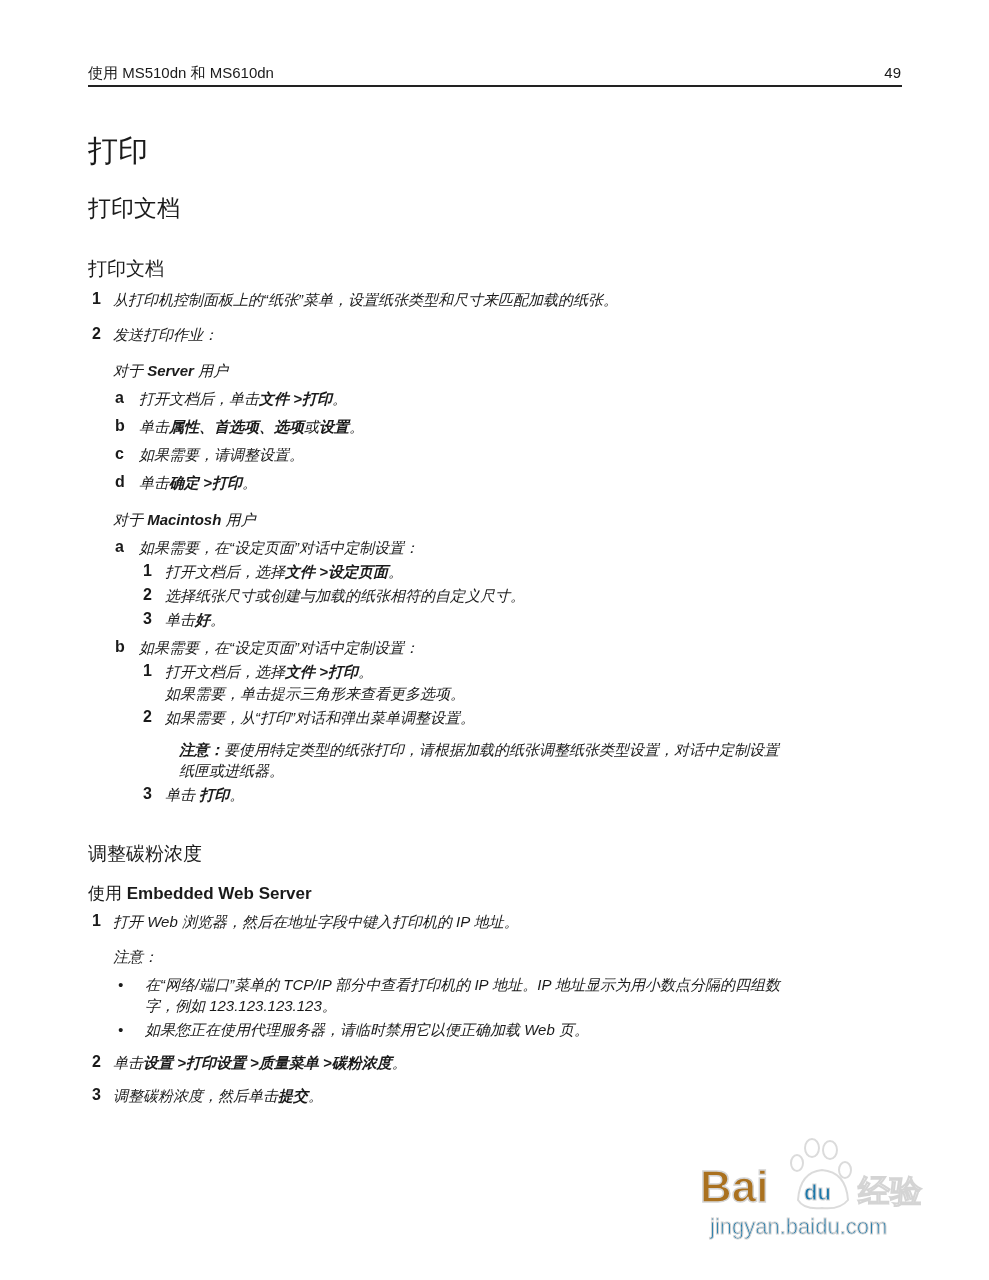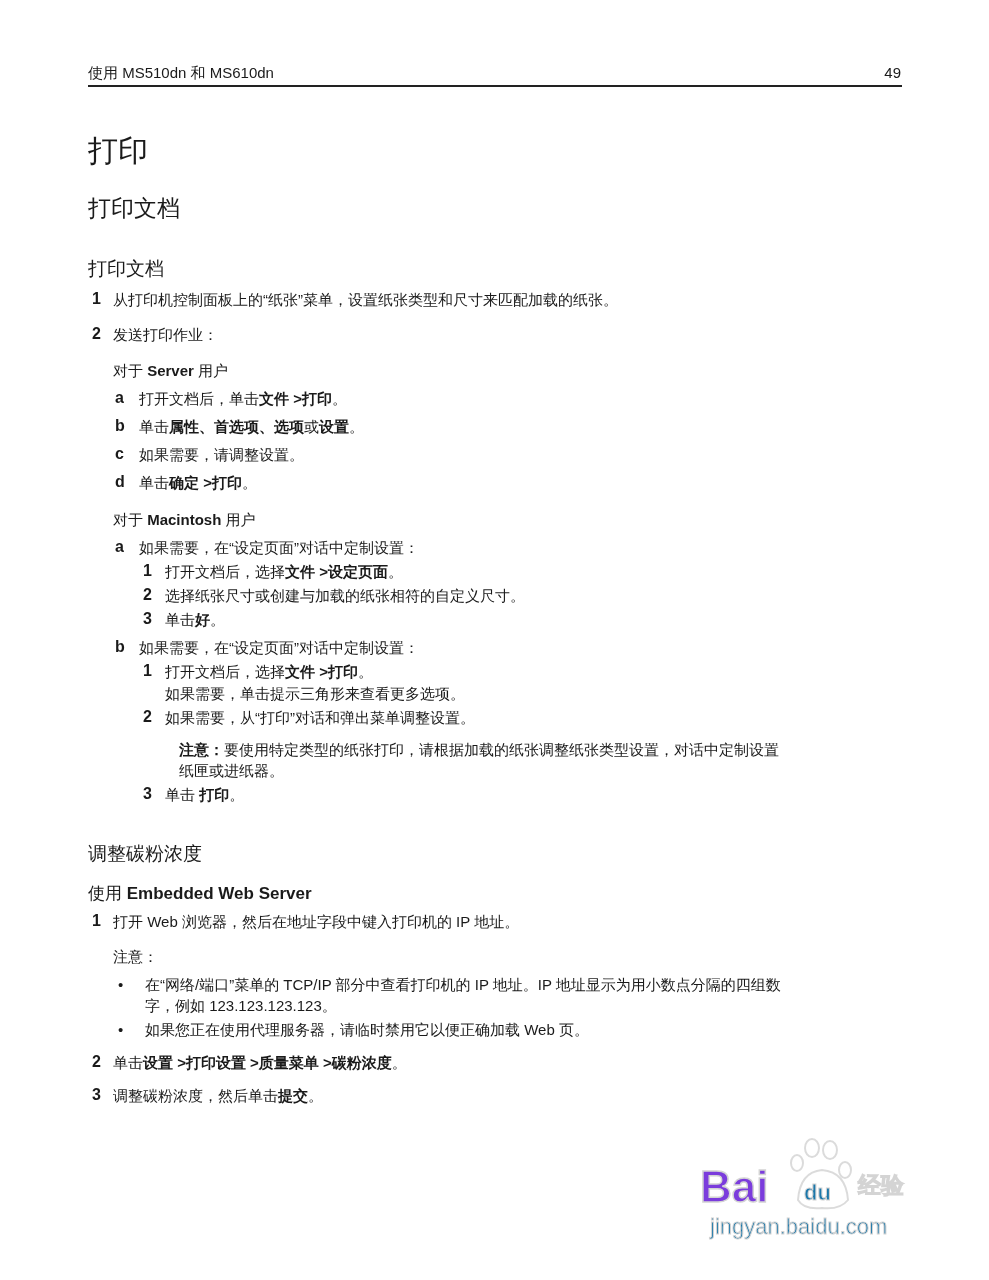--- a/index.html
+++ b/index.html
@@ -9,21 +9,21 @@
   }
   .abs { position: absolute; white-space: nowrap; }
   .hdr { font-size: 15px; top: 64px; }
   .hdr-left { left: 88px; }
   .hdr-right { right: 88px; }
   .hdr-rule { position: absolute; left: 88px; width: 814px; top: 85px; height: 2px; background: #222; }
   .h1 { font-size: 30px; left: 88px; top: 131px; }
   .h2 { font-size: 23px; left: 88px; top: 193px; }
   .h3 { font-size: 19px; left: 88px; }
   .h4 { font-size: 17px; left: 88px; font-weight: normal; }
-  .body { font-size: 15px; }
+  .body { font-size: 15px; font-style: italic; }
   .num { font-weight: bold; font-size: 16px; position: absolute; }
   .txt { position: absolute; }
   b { font-weight: bold; }
   .watermark { position: absolute; left: 700px; top: 1130px; width: 240px; height: 110px; opacity: 0.9; }
 </style>
 </head>
 <body>
 
 <div class="abs hdr hdr-left">使用 MS510dn 和 MS610dn</div>
 <div class="abs hdr hdr-right">49</div>
@@ -140,17 +140,17 @@
 <div class="watermark">
   <svg width="240" height="110" viewBox="0 0 240 110">
     <g fill="none" stroke="#d8d8d8" stroke-width="2">
       <ellipse cx="112" cy="18" rx="7" ry="9"></ellipse>
       <ellipse cx="130" cy="20" rx="7" ry="9"></ellipse>
       <ellipse cx="97" cy="33" rx="6" ry="8"></ellipse>
       <ellipse cx="145" cy="40" rx="6" ry="8"></ellipse>
       <path d="M98 70 Q100 42 122 40 Q146 42 148 70 Q140 80 122 78 Q104 80 98 70 Z"></path>
     </g>
   </svg>
-  <span class="abs" style="left:0;top:32px;font-size:44px;font-weight:bold;color:#6d28d9;-webkit-text-stroke:1.5px #d0d0d0;">Bai</span>
+  <span class="abs" style="left:0;top:32px;font-size:44px;font-weight:bold;color:#a16207;-webkit-text-stroke:1.5px #d0d0d0;">Bai</span>
   <span class="abs" style="left:104px;top:50px;font-size:22px;font-weight:bold;color:#0369a1;-webkit-text-stroke:1px #d0d0d0;">du</span>
-  <span class="abs" style="left:158px;top:40px;font-size:23px;font-weight:bold;color:#fff;-webkit-text-stroke:1px #d0d0d0;">经验</span>
+  <span class="abs" style="left:158px;top:40px;font-size:32px;font-weight:bold;color:#fff;-webkit-text-stroke:1px #d0d0d0;">经验</span>
   <span class="abs" style="left:10px;top:84px;font-size:22px;color:#0369a1;-webkit-text-stroke:1px #d0d0d0;">jingyan.baidu.com</span>
 </div>
 
 </body></html>

